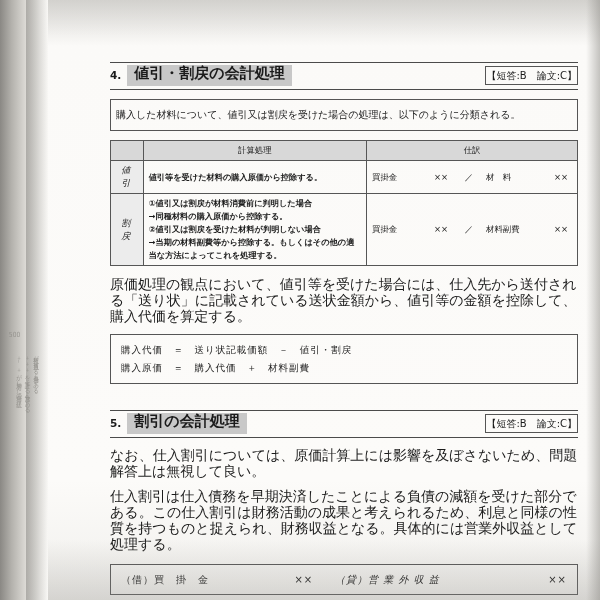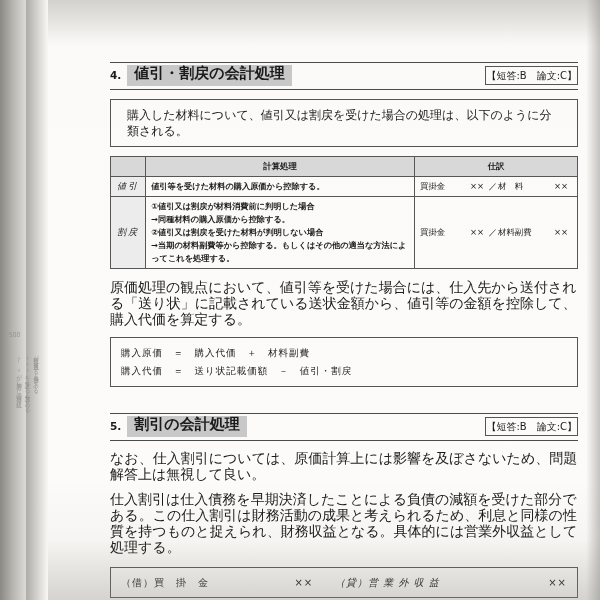--- a/index.html
+++ b/index.html
@@ -54,36 +54,36 @@
   }
   .sec-left{display:flex;align-items:center;gap:6px;}
   .sec-num{font-size:10.5px;font-weight:bold;}
   .sec-title{
     font-size:15px;font-weight:bold;
     background:#c8c8c8;padding:1px 7px 5px 7px;
   }
   .sec-meta{font-size:10px;border:1px solid #555;padding:1px 0;}
 
   .boxed{
-    border:1px solid #555;padding:7px 16px;margin-bottom:9px;
-    font-size:12px;line-height:16px;
+    border:1px solid #555;padding:7px 5px;margin-bottom:9px;
+    font-size:10px;line-height:16px;
   }
 
   table.acct{
     width:100%;border-collapse:collapse;margin:0 0 10px 0;
     font-size:8.2px;line-height:13px;
   }
   table.acct td,table.acct th{
     border:1px solid #565656;padding:3px 5px;vertical-align:middle;
   }
-  table.acct th{background:#d8d8d8;font-weight:bold;text-align:center;font-size:8.4px;}
+  table.acct th{background:#d8d8d8;font-weight:normal;text-align:center;font-size:8.4px;}
   td.rowhead{width:26px;text-align:center;background:#ececec;font-size:9px;letter-spacing:2px;font-style:italic;}
   td.proc{width:292px;font-weight:bold;}
   td.jnl{font-size:8.4px;white-space:nowrap;}
-  .jrow{display:flex;align-items:center;gap:0;}
+  .jrow{display:flex;align-items:center;gap:12px;}
   .jrow .l{width:46px;}
   .jrow .amt{width:22px;text-align:center;}
   .jrow .slash{width:10px;text-align:center;}
   .jrow .r{width:52px;}
 
   .para{margin:0 0 9px 0;font-size:14px;line-height:16px;}
 
   .formula{
     border:1px solid #555;padding:6px 10px;margin:10px 0 0 0;
     font-size:9.5px;line-height:18px;
@@ -174,22 +174,22 @@
               <span class="amt">××</span>
             </div>
           </td>
         </tr>
       </tbody>
         </table>
 
       <p class="para">原価処理の観点において、値引等を受けた場合には、仕入先から送付される「送り状」に記載されている送状金額から、値引等の金額を控除して、購入代価を算定する。</p>
 
       <div class="formula">
+        <div>購入代価　＝　送り状記載価額　－　値引・割戻</div>
         <div>購入原価　＝　購入代価　＋　材料副費</div>
-        <div>購入代価　＝　送り状記載価額　－　値引・割戻</div>
       </div>
 
       <div class="sec2-wrap">
         <div class="sec">
           <div class="sec-left">
             <span class="sec-num">5.</span>
             <span class="sec-title">割引の会計処理</span>
           </div>
           <span class="sec-meta">【短答:B　論文:C】</span>
         </div>

